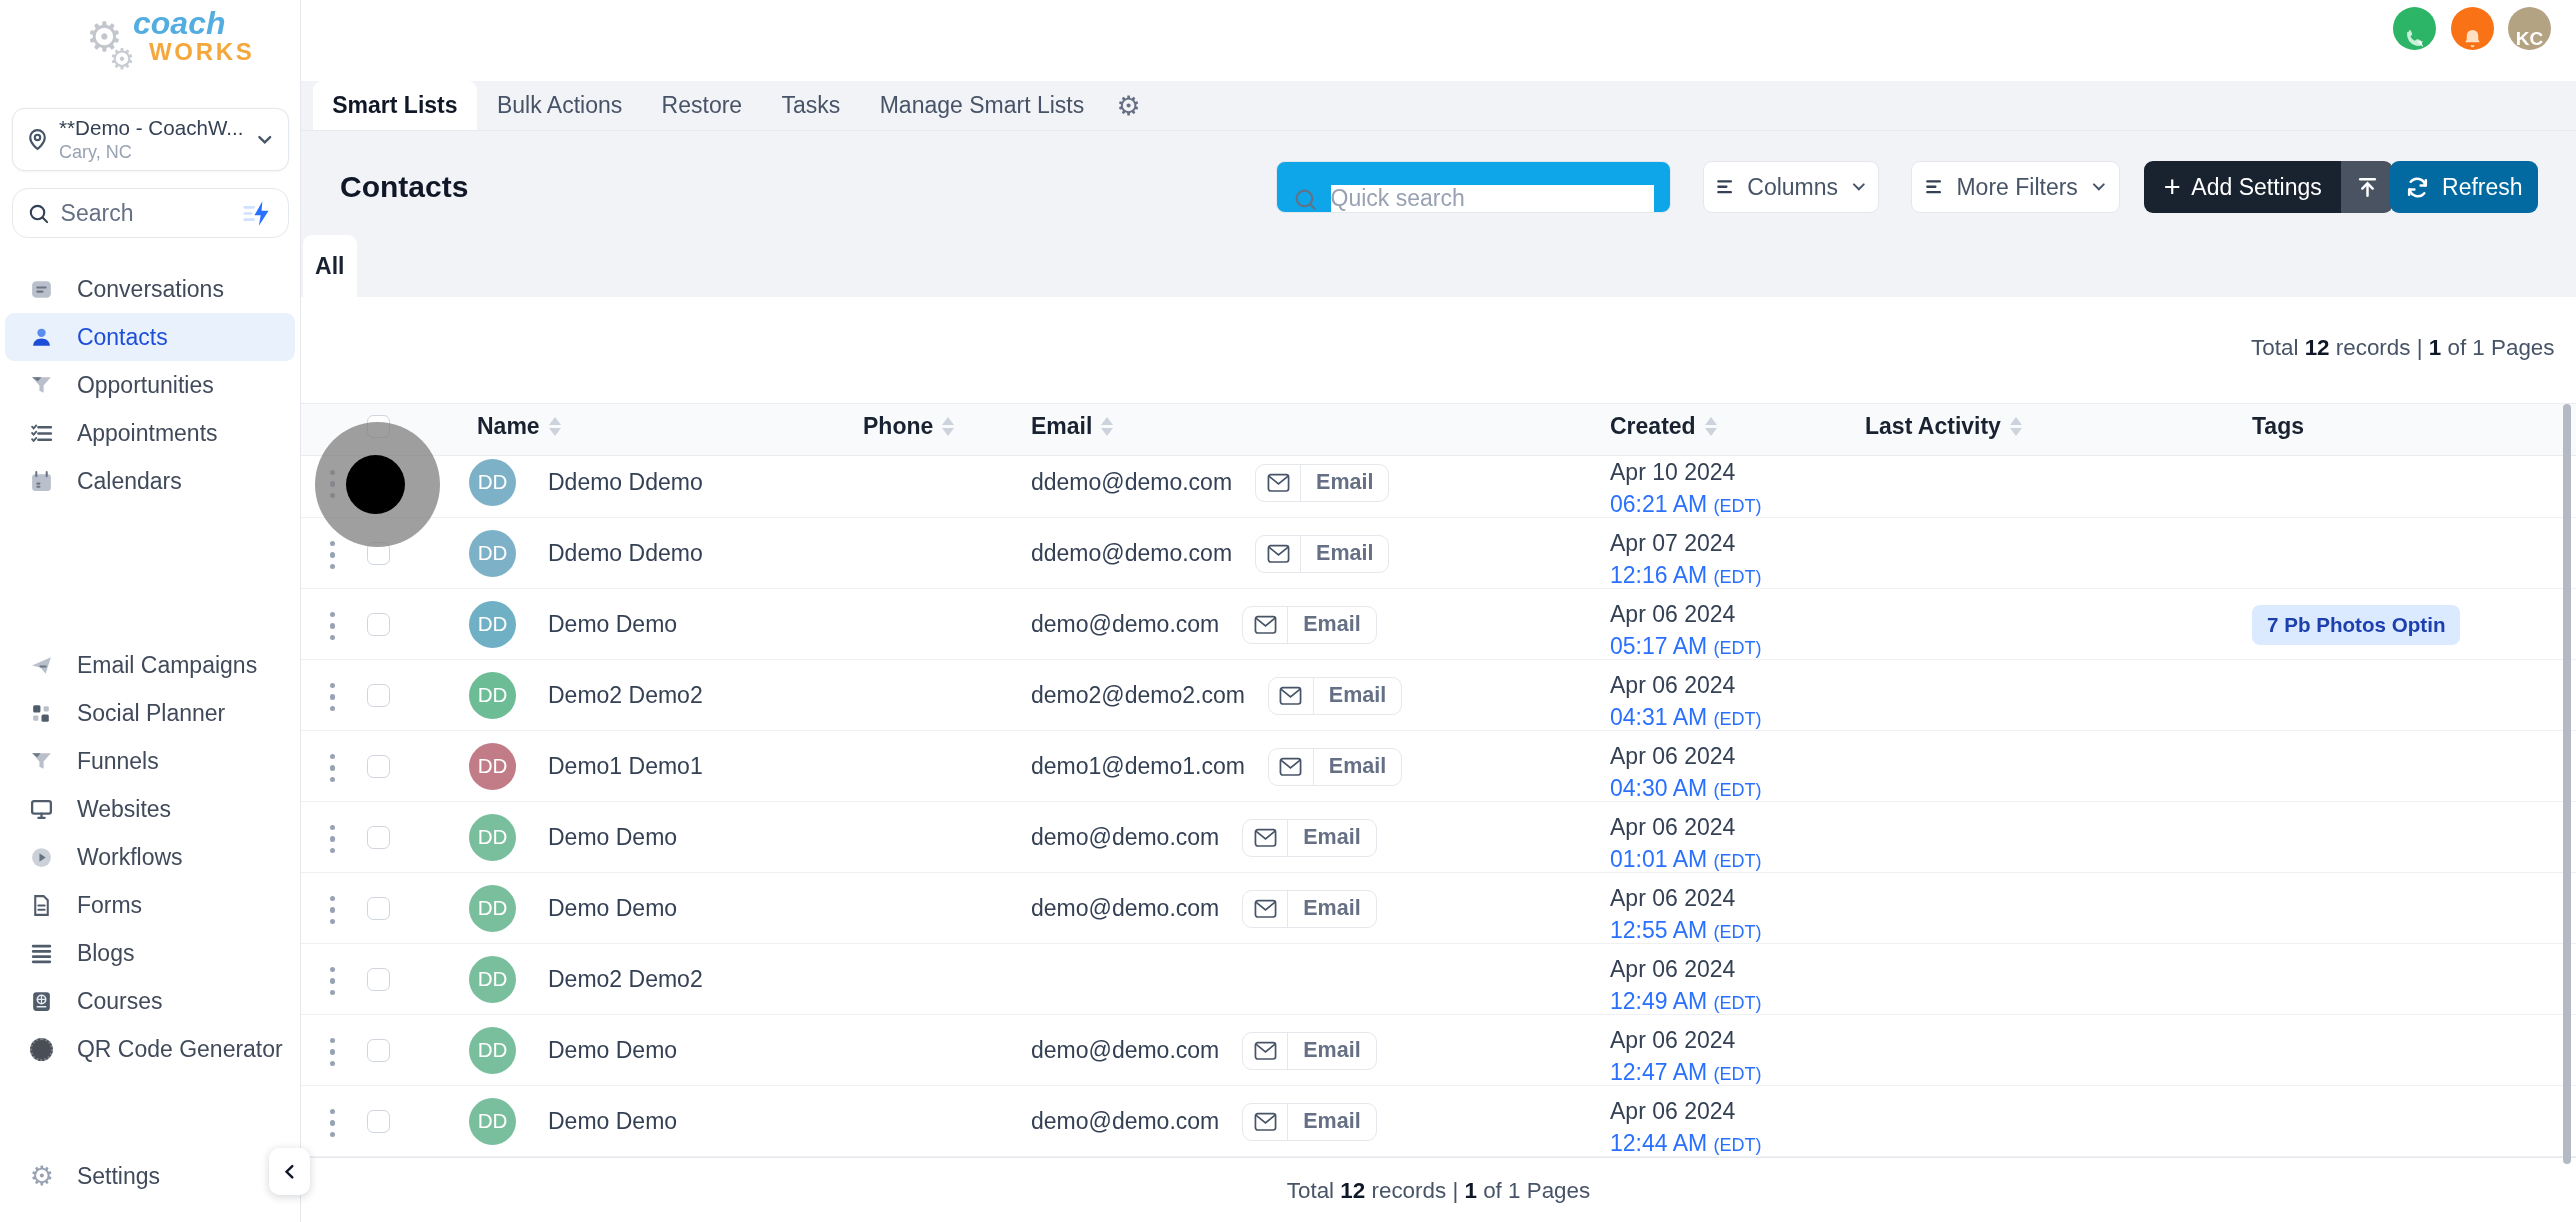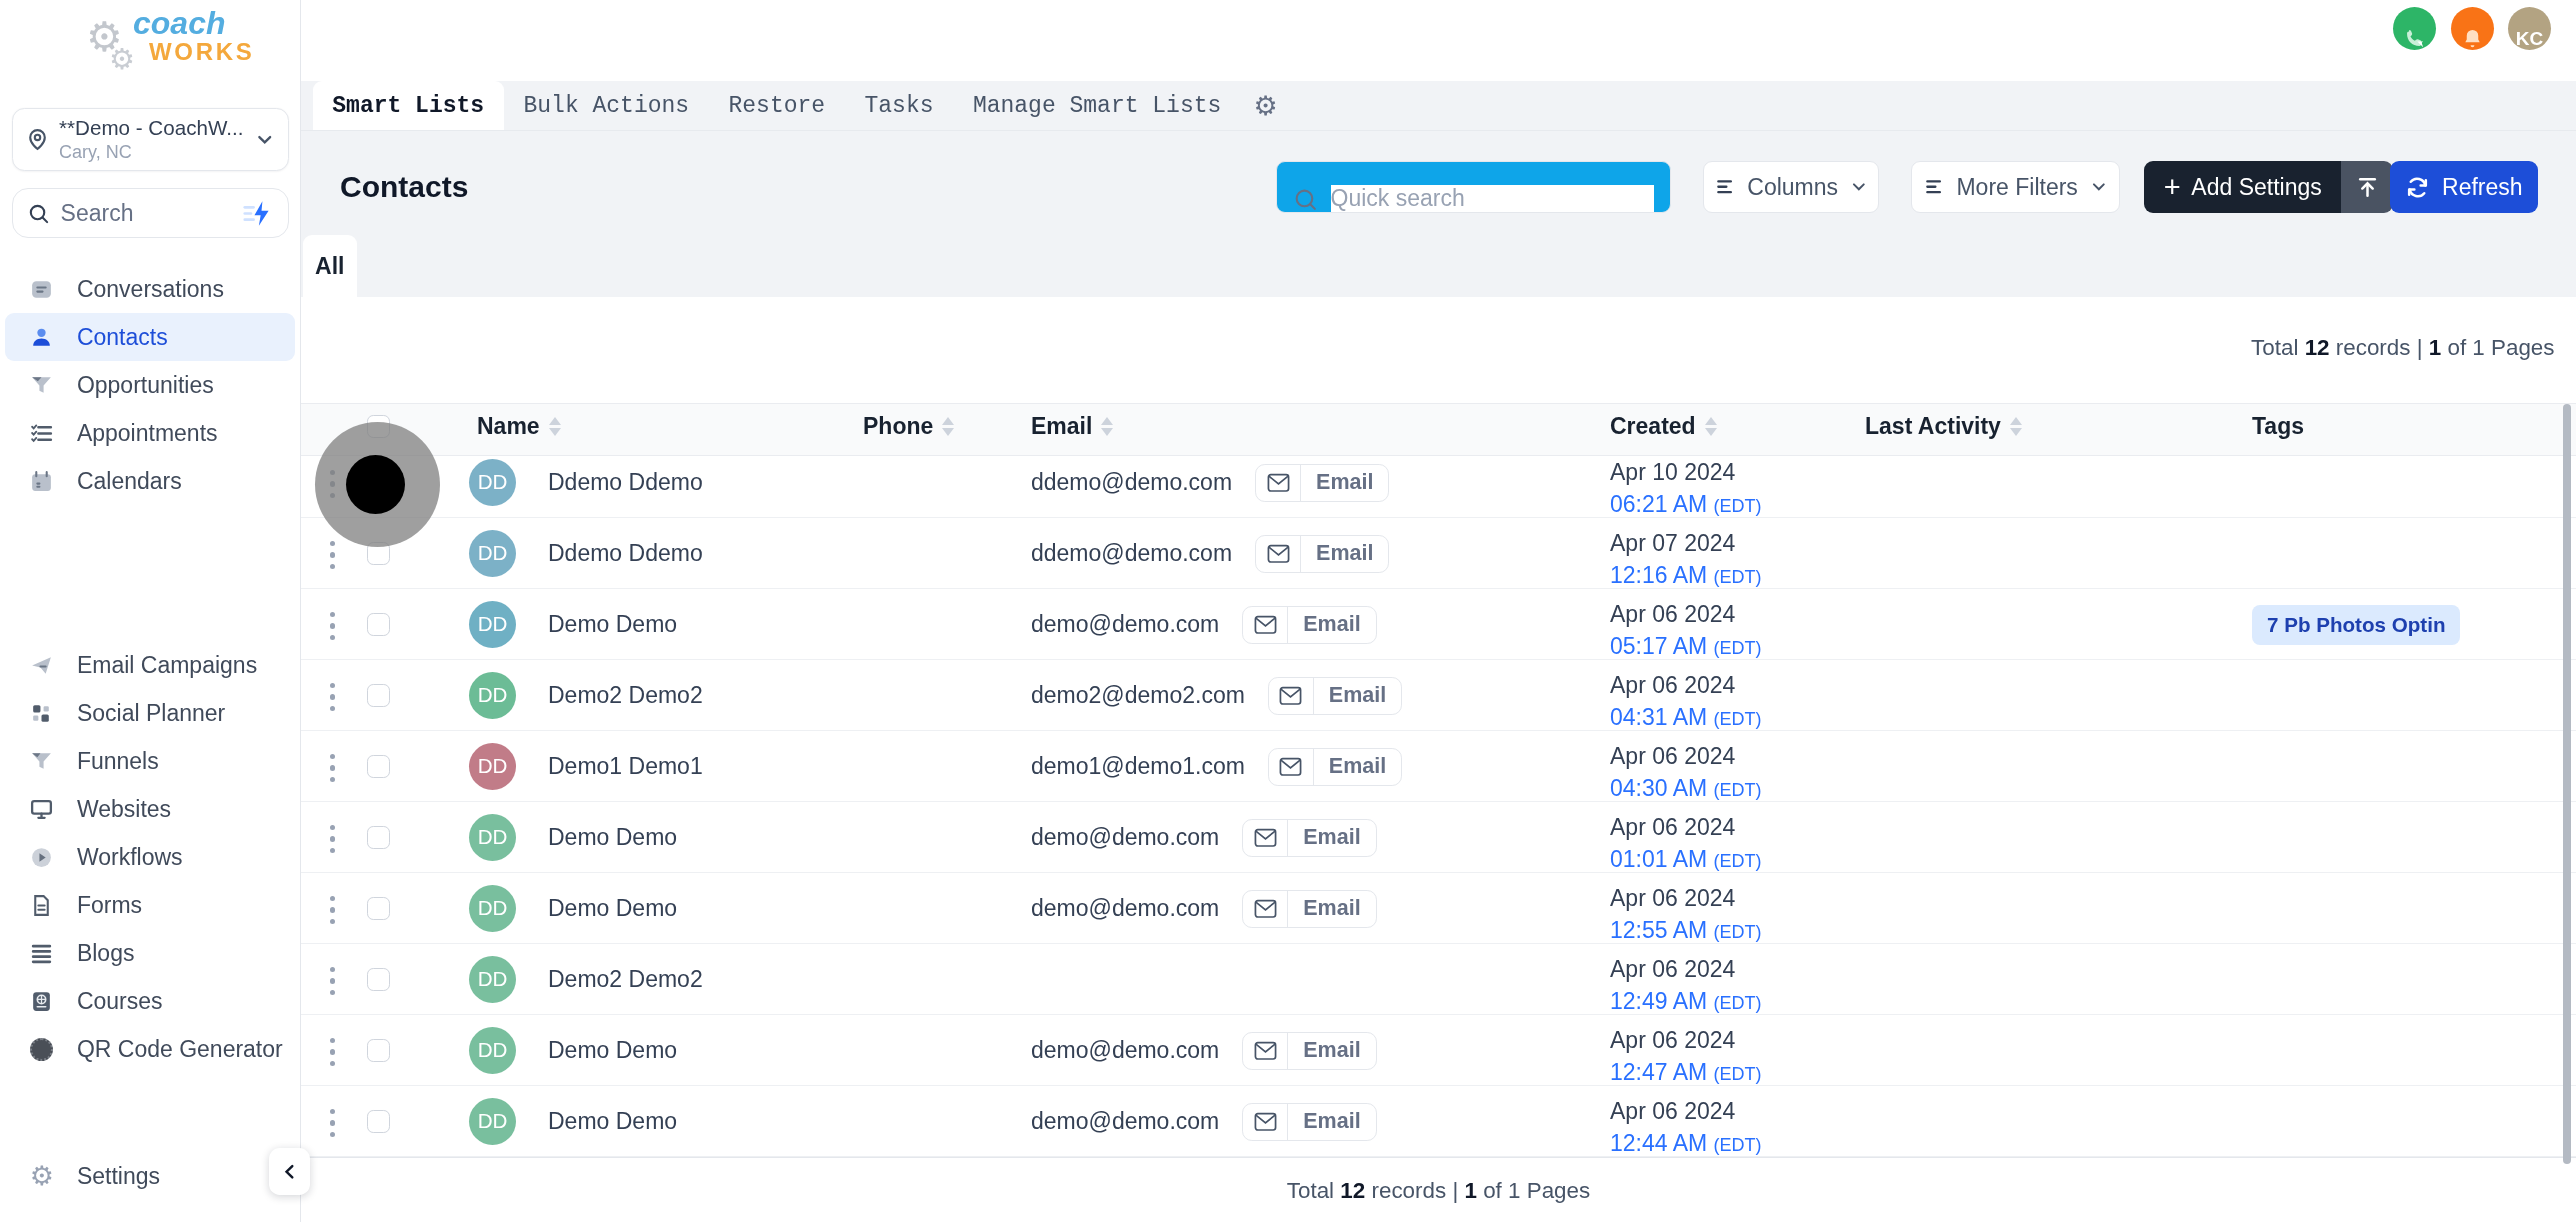--- a/index.html
+++ b/index.html
@@ -48,21 +48,21 @@
   .tb-icons { position:absolute; right:25px; top:7.2px; display:flex; gap:14.3px; align-items:center; }
   .circle-btn { width:43px; height:43px; border-radius:50%; display:flex; align-items:flex-end;
                 justify-content:center; cursor:pointer; }
   .circle-btn.green { background:#2db567; }
   .circle-btn.orange { background:#f97316; }
   .circle-btn.tan { background:#b3a382; color:#fff; font-size:19px; font-weight:700; }
 
   
   .navband { position:absolute; left:301px; top:81px; width:2275px; height:50px; background:#f1f3f6;
              border-bottom:0.9px solid #e7eaee; display:flex; align-items:stretch; padding-left:11.6px; }
-  .navtab { display:flex; align-items:center; padding:0 19.7px; font-size:23px; color:#475467; cursor:pointer;font-family:Liberation Mono, monospace; }
+  .navtab { display:flex; align-items:center; padding:0 19.7px; font-size:23px; color:#475467; cursor:pointer; }
   .navtab.active { background:#fff; border-radius:9px 9px 0 0; color:#101828; font-weight:700; }
   .nav-gear { display:flex; align-items:center; padding:0 12.5px; font-size:27px; color:#667085; cursor:pointer; }
 
   
   .headband { position:absolute; left:301px; top:131px; width:2275px; height:166px; background:#f1f3f6; }
   .page-title { position:absolute; left:39px; top:39px; font-size:30px; font-weight:700; color:#101828; }
   .qsearch { position:absolute; left:975px; top:30px; width:395px; height:52px; background:#0ea5e9;
              border:0.9px solid #e4e7ec; border-radius:9px; display:flex; align-items:flex-end;
              padding:0 16px; gap:12.5px; }
   .qsearch input { border:none; outline:none; flex:1; font-size:23px; color:#98a2b3; min-width:0;
@@ -72,21 +72,21 @@
           border-radius:9px; display:flex; align-items:center; justify-content:center; gap:10.7px;
           font-size:23px; color:#475467; cursor:pointer; }
   .wbtn.columns { left:1402px; width:176px; }
   .wbtn.filters { left:1610px; width:209px; }
   .addgroup { position:absolute; left:1843px; top:30px; height:52px; display:flex; cursor:pointer; }
   .add-main { background:#19222f; color:#fff; border-radius:9px 0 0 9px; display:flex;
               align-items:center; padding:0 19.7px; gap:10.7px; font-size:23px; font-weight:500; }
   .add-plus { font-size:29px; font-weight:300; line-height:1; }
   .add-import { width:52px; background:#4a5362; border-radius:0 9px 9px 0; display:flex;
                 align-items:center; justify-content:center; }
-  .refresh-btn { position:absolute; left:2089px; top:30px; width:148px; height:52px; background:#1d4ed8;
+  .refresh-btn { position:absolute; left:2089px; top:30px; width:148px; height:52px; background:#0369a1;
                  color:#fff; border-radius:9px; display:flex; align-items:center; justify-content:center;
                  gap:11.6px; font-size:23px; font-weight:500; cursor:pointer; }
   .all-tab { position:absolute; left:1.8px; top:104px; width:54px; height:63px; background:#fff;
              border-radius:9px 9px 0 0; display:flex; align-items:center; justify-content:center;
              font-size:23px; font-weight:700; color:#182230; cursor:pointer; }
 
   
   .tablearea { position:absolute; left:301px; top:297px; width:2275px; height:860px; background:#fff; }
   .summary-top { position:absolute; right:21.5px; top:38px; font-size:22.4px; color:#475467; }
   .summary b { color:#101828; }

